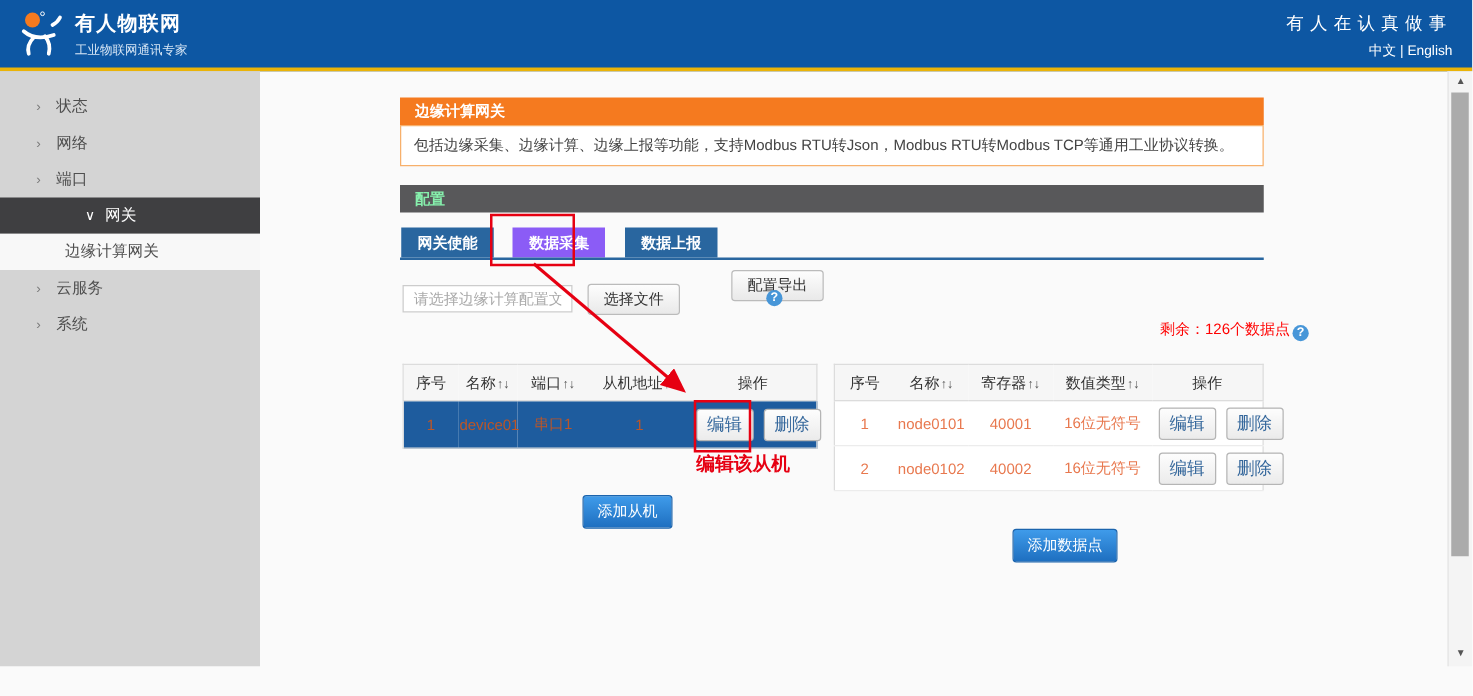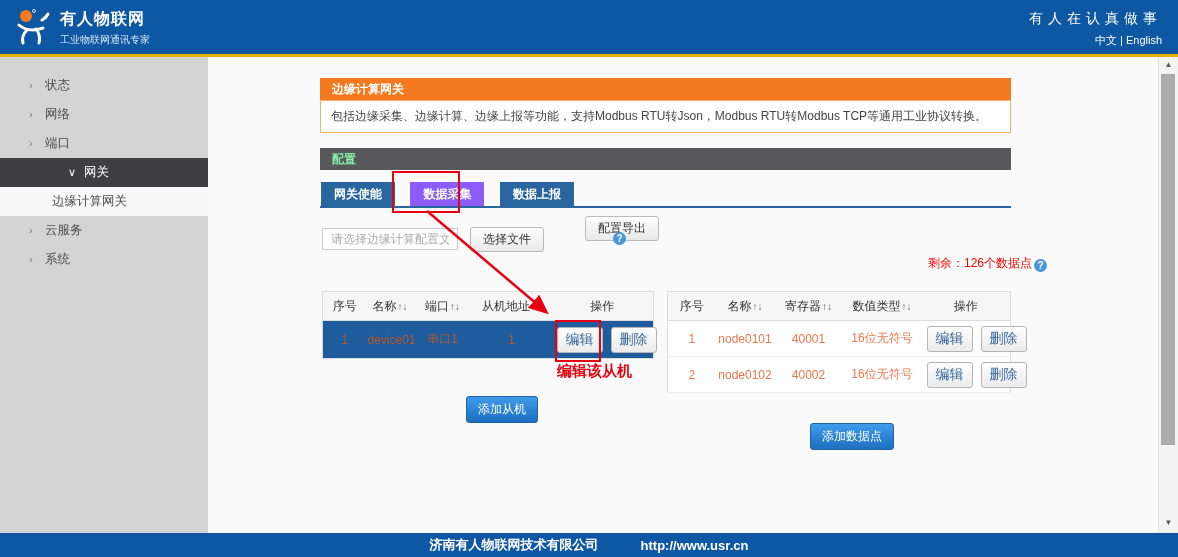--- a/index.html
+++ b/index.html
@@ -243,18 +243,14 @@
     <line x1="7" y1="2" x2="125" y2="102" stroke="#e60012" stroke-width="2.5" marker-end="url(#arrowhead)"></line>
   </svg>
   <div id="ann-label" class="abs">编辑该从机</div>
 
   <div id="scrollbar">
     <div id="sb-up" class="sb-btn">▲</div>
     <div id="sb-thumb"></div>
     <div id="sb-down" class="sb-btn">▼</div>
   </div>
 
-  <div id="footer">
-    <span>济南有人物联网技术有限公司</span>
-    <span class="url">http://www.usr.cn</span>
-  </div>
 
 </div>
 
 </body></html>

